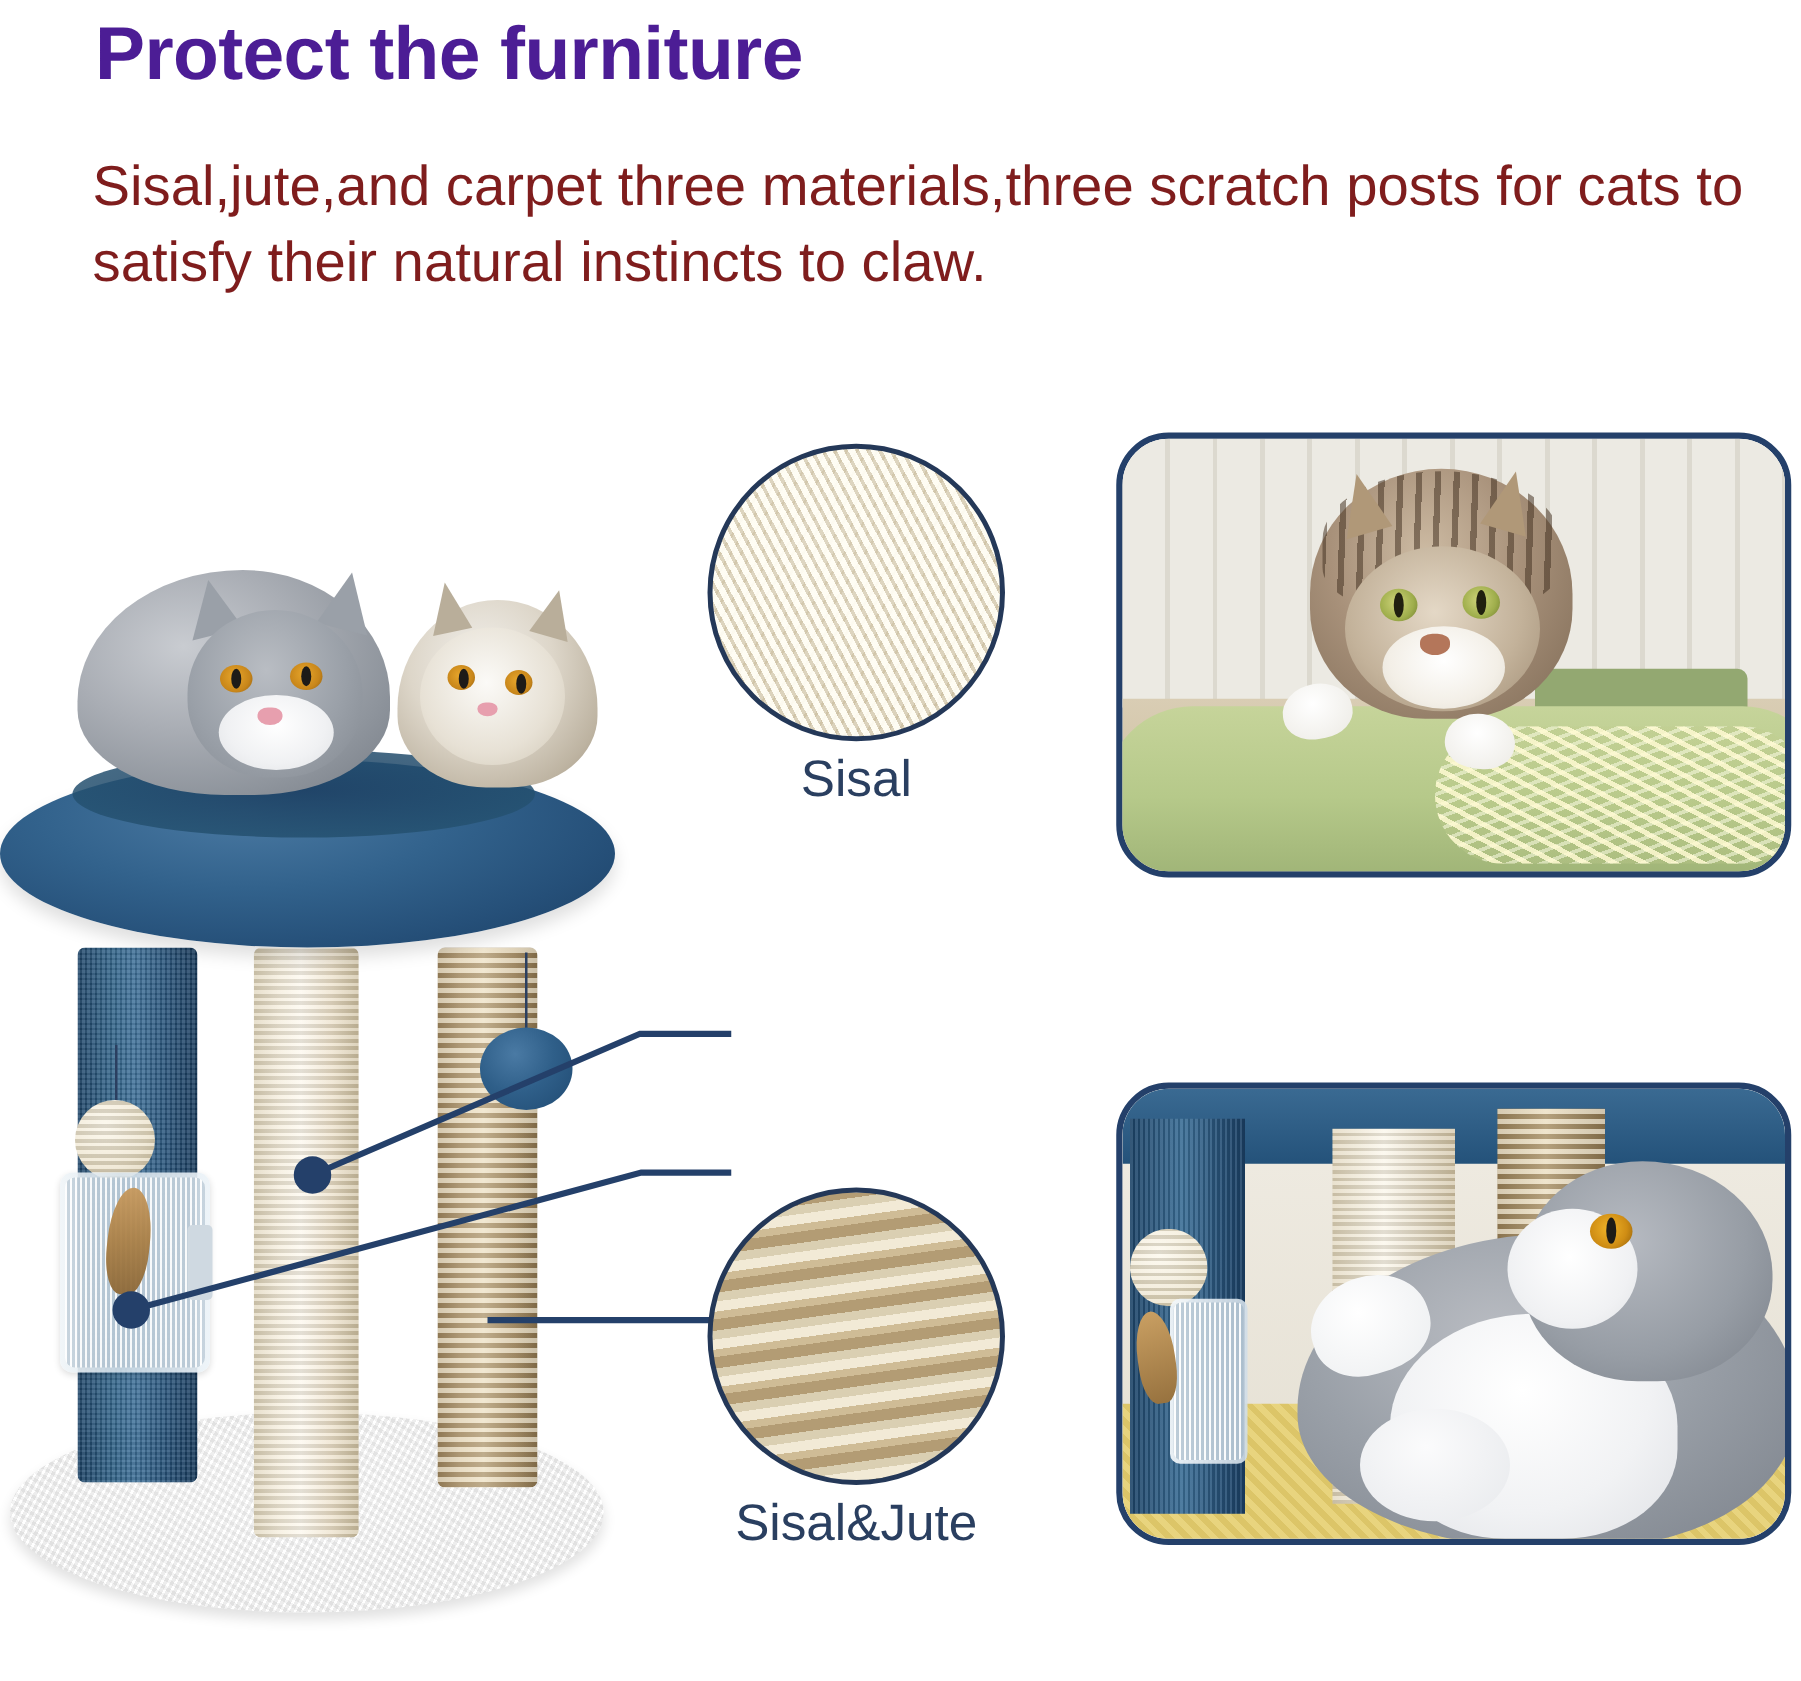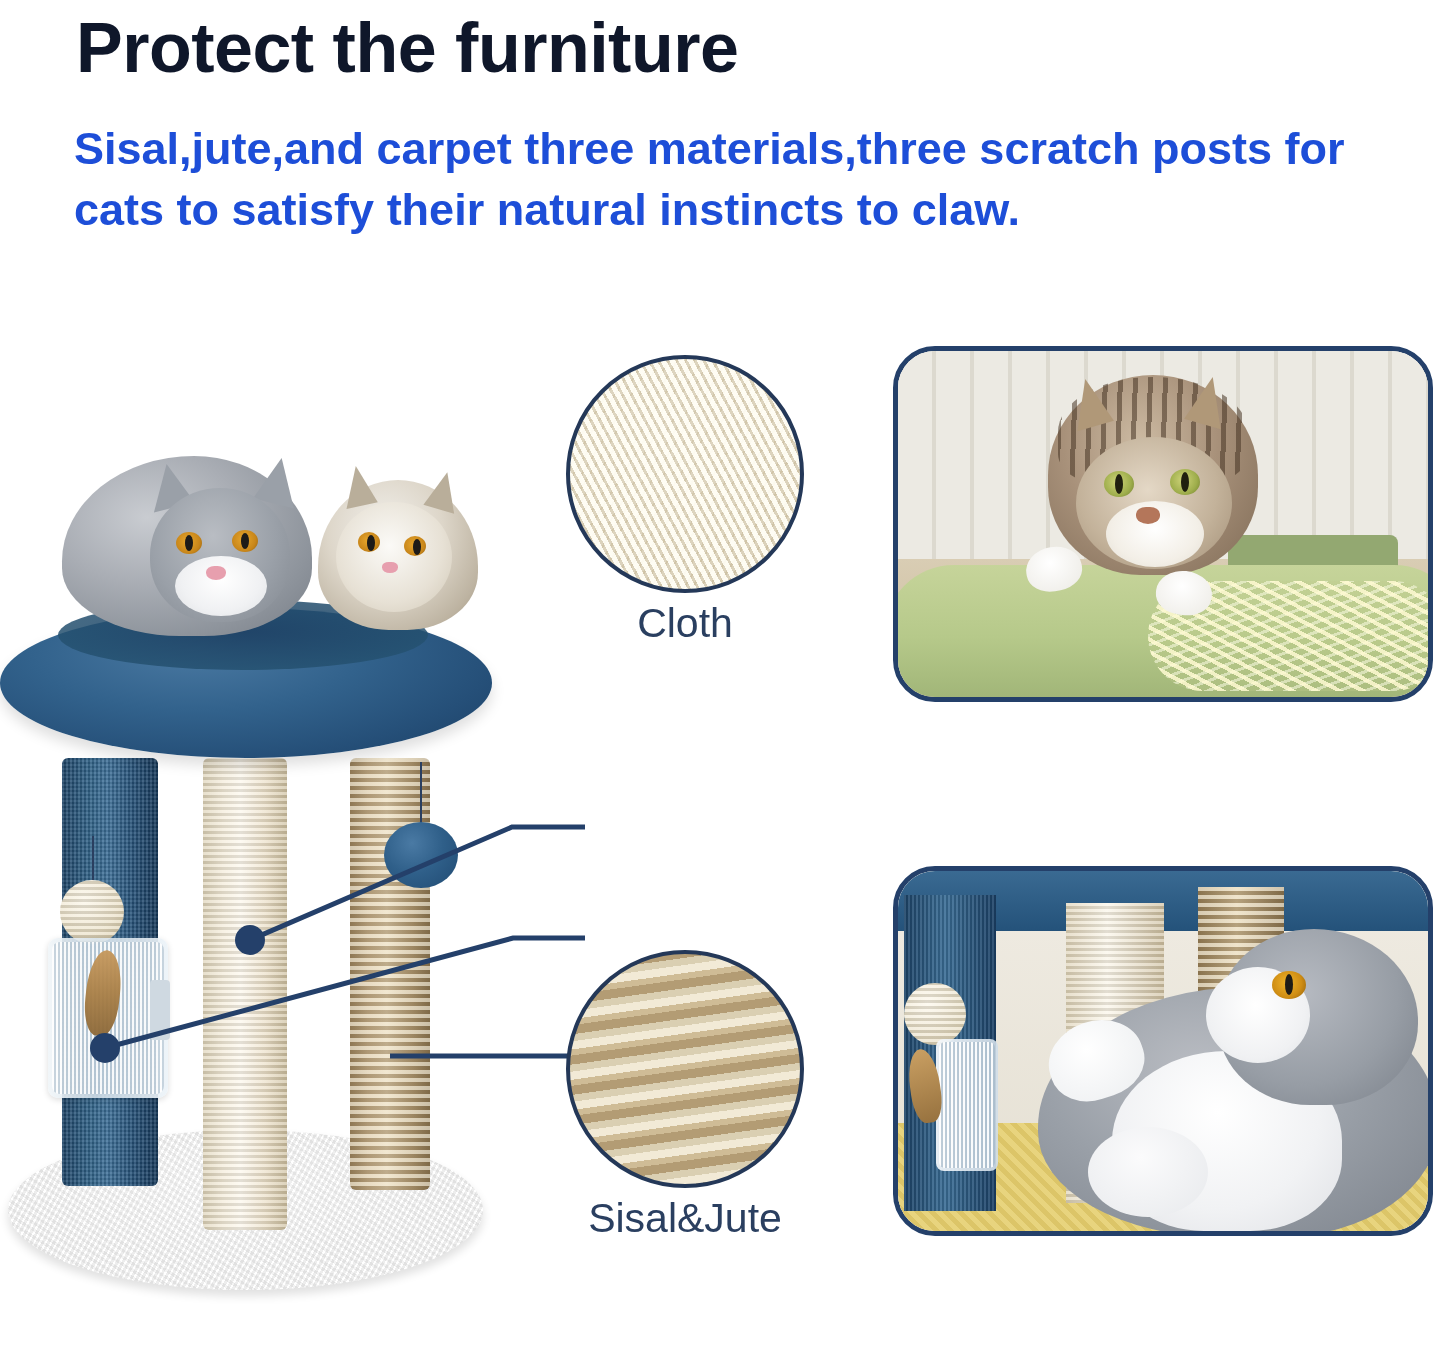--- a/index.html
+++ b/index.html
@@ -5,26 +5,26 @@
   html,body{margin:0;padding:0;background:#ffffff;}
   body{
     width:1441px;height:1345px;position:relative;overflow:hidden;
     font-family:"Liberation Sans","DejaVu Sans",sans-serif;
     color:#2a3f60;
   }
   
   #header{position:absolute;left:0;top:0;width:1441px;height:270px;}
   #page-title{
     position:absolute;left:76px;top:8px;
-    font-size:70px;font-weight:bold;letter-spacing:-0.5px;
-    color:#0f172a;white-space:nowrap;
+    font-size:60px;font-weight:bold;letter-spacing:-0.5px;
+    color:#4c1d95;white-space:nowrap;
   }
   #subtitle{
     position:absolute;left:74px;top:118px;width:1330px;
-    font-size:45px;line-height:1.36;font-weight:bold;color:#1d4ed8;
+    font-size:45px;line-height:1.36;font-weight:normal;color:#7f1d1d;
   }
   
   #stage{position:absolute;left:0;top:300px;width:1441px;height:1045px;}
 
   
   #product-photo{position:absolute;left:0;top:60px;width:540px;height:930px;}
 
   
   .base-oval{
     position:absolute;left:8px;top:770px;width:475px;height:160px;
@@ -356,21 +356,21 @@
     <circle cx="250" cy="640" r="15" fill="#24406a"></circle>
 
     <polyline points="105,748 513,638 585,638" fill="none" stroke="#24406a" stroke-width="5"></polyline>
     <circle cx="105" cy="748" r="15" fill="#24406a"></circle>
 
     <line x1="390" y1="756" x2="585" y2="756" stroke="#24406a" stroke-width="5"></line>
   </svg>
 
   <div class="swatch-wrap" style="left:566px;top:55px;">
     <div class="swatch swatch-sisal"></div>
-    <div class="swatch-label">Cloth</div>
+    <div class="swatch-label">Sisal</div>
   </div>
 
 
   <div class="swatch-wrap" style="left:566px;top:650px;">
     <div class="swatch swatch-jute"></div>
     <div class="swatch-label">Sisal&amp;Jute</div>
   </div>
 
   <div id="photo-bad" class="photo-card">
     <div class="wall-panel"></div>

